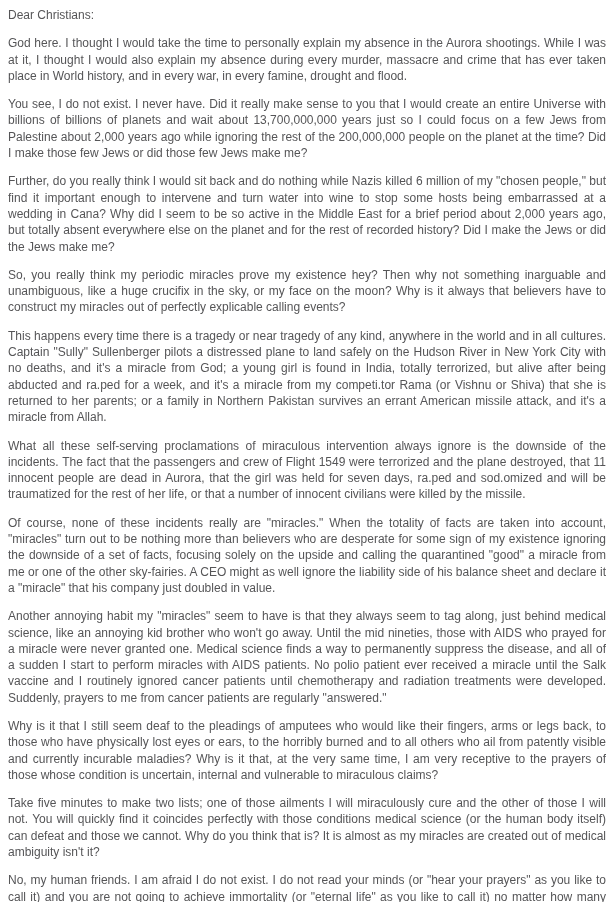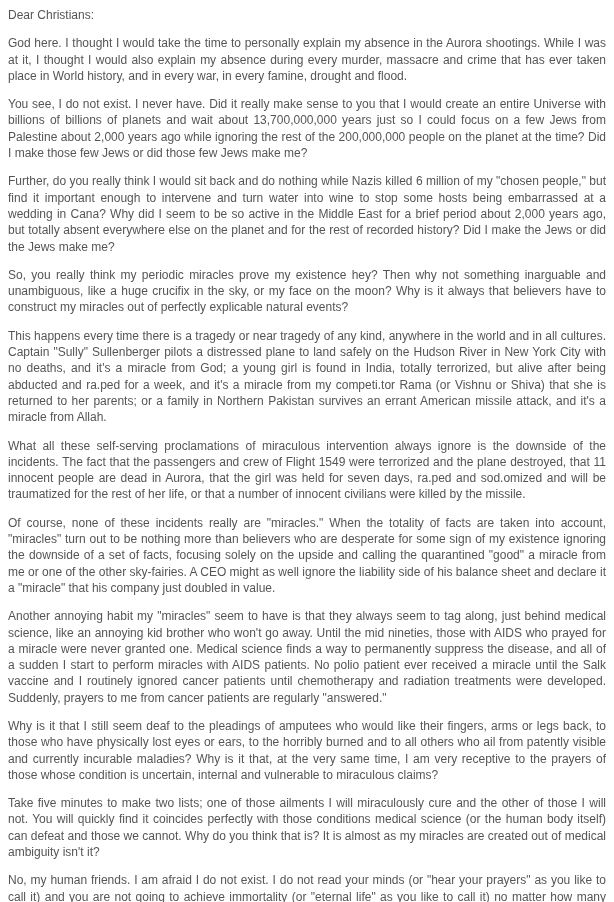--- a/index.html
+++ b/index.html
@@ -25,21 +25,21 @@
   }
 </style>
 </head>
 <body>
 
 <div class="letter">
   <p class="no-justify">Dear Christians:</p>
   <p>God here. I thought I would take the time to personally explain my absence in the Aurora shootings. While I was at it, I thought I would also explain my absence during every murder, massacre and crime that has ever taken place in World history, and in every war, in every famine, drought and flood.</p>
   <p>You see, I do not exist. I never have. Did it really make sense to you that I would create an entire Universe with billions of billions of planets and wait about 13,700,000,000 years just so I could focus on a few Jews from Palestine about 2,000 years ago while ignoring the rest of the 200,000,000 people on the planet at the time? Did I make those few Jews or did those few Jews make me?</p>
   <p>Further, do you really think I would sit back and do nothing while Nazis killed 6 million of my "chosen people," but find it important enough to intervene and turn water into wine to stop some hosts being embarrassed at a wedding in Cana? Why did I seem to be so active in the Middle East for a brief period about 2,000 years ago, but totally absent everywhere else on the planet and for the rest of recorded history? Did I make the Jews or did the Jews make me?</p>
-  <p>So, you really think my periodic miracles prove my existence hey? Then why not something inarguable and unambiguous, like a huge crucifix in the sky, or my face on the moon? Why is it always that believers have to construct my miracles out of perfectly explicable natural events?</p>
+  <p>So, you really think my periodic miracles prove my existence hey? Then why not something inarguable and unambiguous, like a huge crucifix in the sky, or my face on the moon? Why is it always that believers have to construct my miracles out of perfectly explicable calling events?</p>
   <p>This happens every time there is a tragedy or near tragedy of any kind, anywhere in the world and in all cultures. Captain "Sully" Sullenberger pilots a distressed plane to land safely on the Hudson River in New York City with no deaths, and it's a miracle from God; a young girl is found in India, totally terrorized, but alive after being abducted and ra.ped for a week, and it's a miracle from my competi.tor Rama (or Vishnu or Shiva) that she is returned to her parents; or a family in Northern Pakistan survives an errant American missile attack, and it's a miracle from Allah.</p>
   <p>What all these self-serving proclamations of miraculous intervention always ignore is the downside of the incidents. The fact that the passengers and crew of Flight 1549 were terrorized and the plane destroyed, that 11 innocent people are dead in Aurora, that the girl was held for seven days, ra.ped and sod.omized and will be traumatized for the rest of her life, or that a number of innocent civilians were killed by the missile.</p>
   <p>Of course, none of these incidents really are "miracles." When the totality of facts are taken into account, "miracles" turn out to be nothing more than believers who are desperate for some sign of my existence ignoring the downside of a set of facts, focusing solely on the upside and calling the quarantined "good" a miracle from me or one of the other sky-fairies. A CEO might as well ignore the liability side of his balance sheet and declare it a "miracle" that his company just doubled in value.</p>
   <p>Another annoying habit my "miracles" seem to have is that they always seem to tag along, just behind medical science, like an annoying kid brother who won't go away. Until the mid nineties, those with AIDS who prayed for a miracle were never granted one. Medical science finds a way to permanently suppress the disease, and all of a sudden I start to perform miracles with AIDS patients. No polio patient ever received a miracle until the Salk vaccine and I routinely ignored cancer patients until chemotherapy and radiation treatments were developed. Suddenly, prayers to me from cancer patients are regularly "answered."</p>
   <p>Why is it that I still seem deaf to the pleadings of amputees who would like their fingers, arms or legs back, to those who have physically lost eyes or ears, to the horribly burned and to all others who ail from patently visible and currently incurable maladies? Why is it that, at the very same time, I am very receptive to the prayers of those whose condition is uncertain, internal and vulnerable to miraculous claims?</p>
   <p>Take five minutes to make two lists; one of those ailments I will miraculously cure and the other of those I will not. You will quickly find it coincides perfectly with those conditions medical science (or the human body itself) can defeat and those we cannot. Why do you think that is? It is almost as my miracles are created out of medical ambiguity isn't it?</p>
   <p>No, my human friends. I am afraid I do not exist. I do not read your minds (or "hear your prayers" as you like to call it) and you are not going to achieve immortality (or "eternal life" as you like to call it) no matter how many commandments from Iron Age Palestine you choose to "keep". Move on and enjoy the few years you have. You were all dead for the last 13,700,000,000 years and it wasn't that least bit uncomfortable now, was it?</p>
 
 </div>
 

